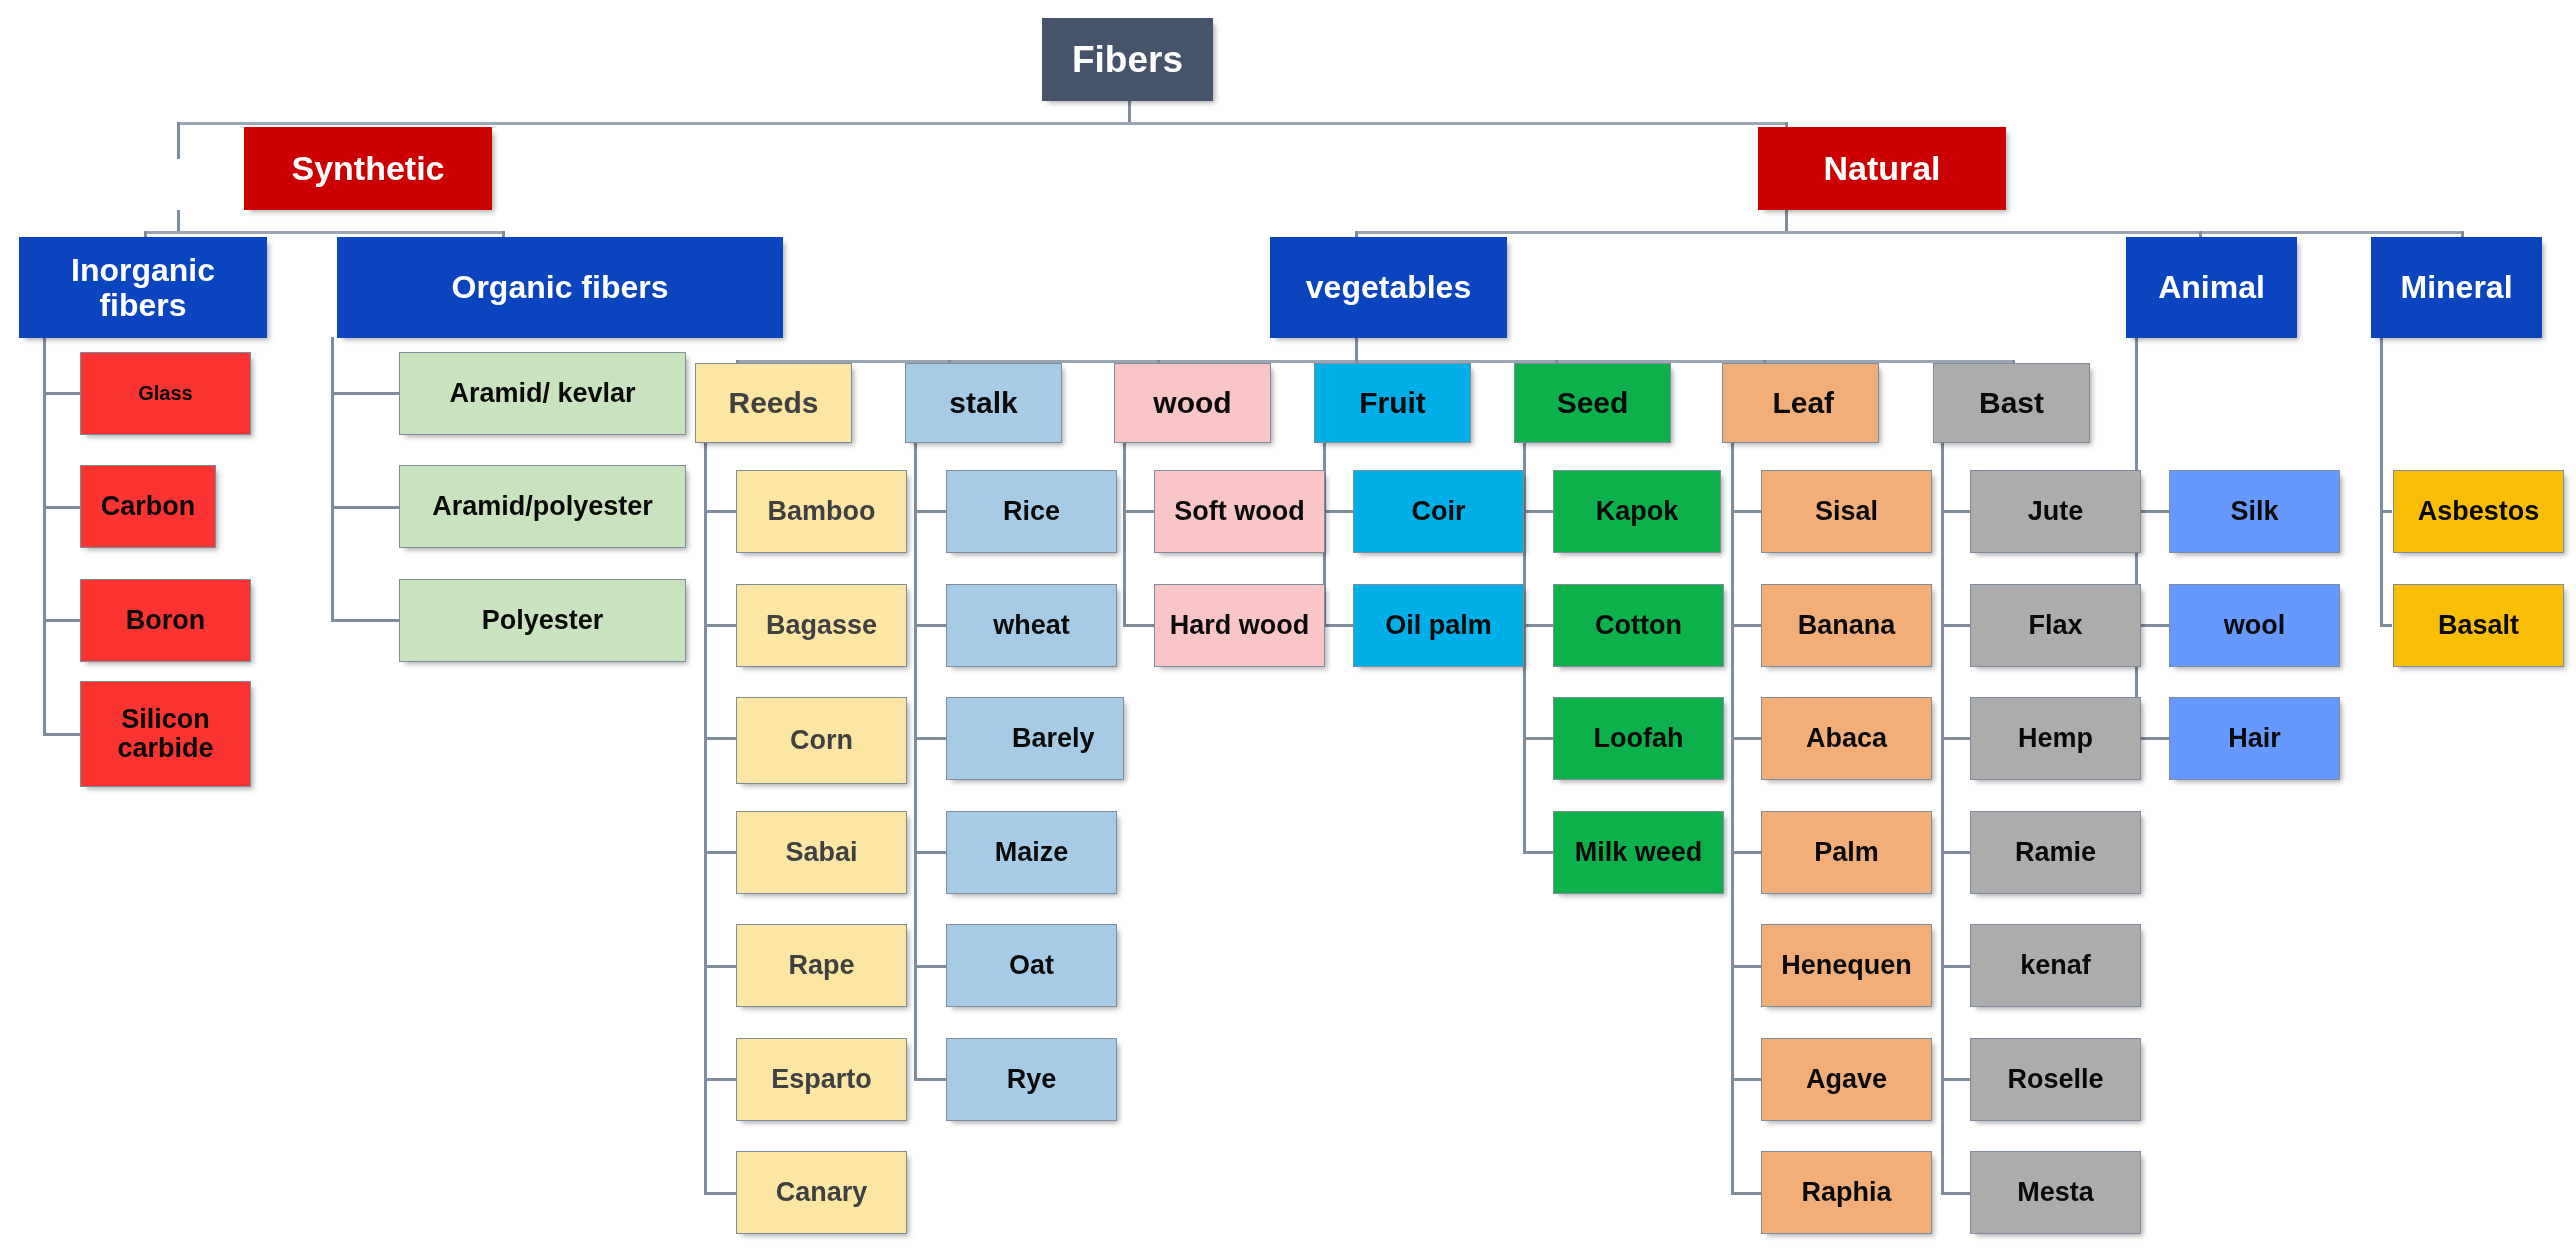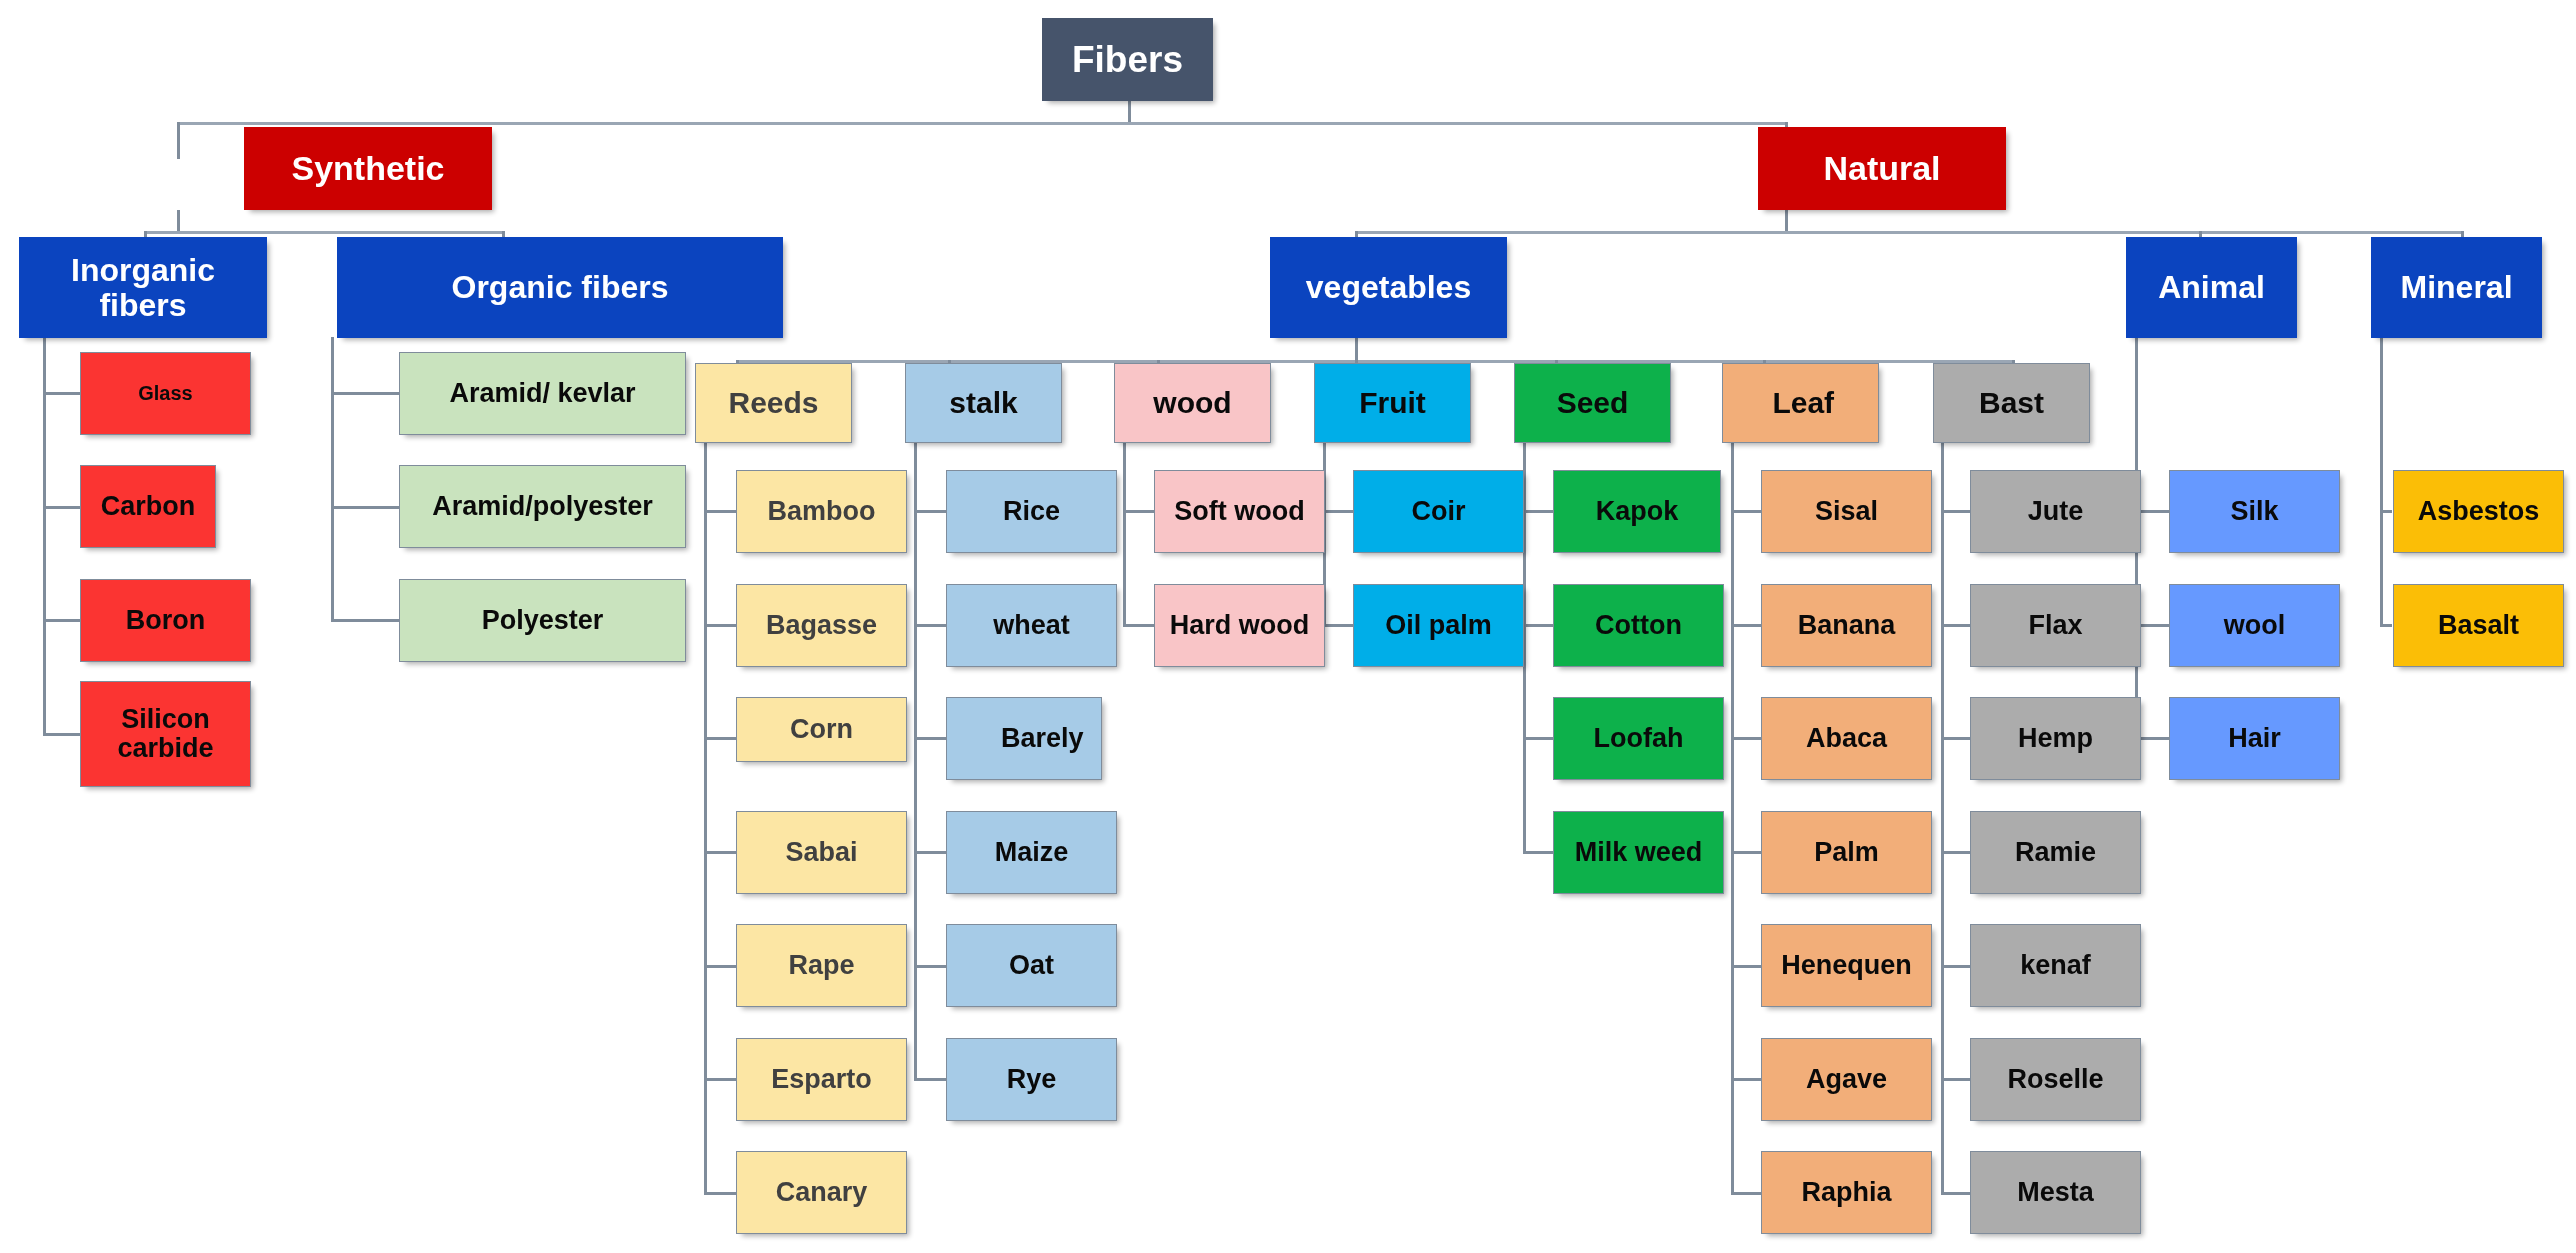--- a/index.html
+++ b/index.html
@@ -189,28 +189,28 @@
   <div id="leaf-layer">
       <div class="node leaf c-red" style="left: 80px; top: 352px; width: 171px; height: 83px; font-size: 20px;">Glass</div>
       <div class="node leaf c-red" style="left: 80px; top: 465px; width: 136px; height: 83px; font-size: 27px;">Carbon</div>
       <div class="node leaf c-red" style="left: 80px; top: 579px; width: 171px; height: 83px; font-size: 27px;">Boron</div>
       <div class="node leaf c-red" style="left: 80px; top: 681px; width: 171px; height: 106px; font-size: 27px;">Silicon carbide</div>
       <div class="node leaf c-green" style="left: 399px; top: 352px; width: 287px; height: 83px; font-size: 27px;">Aramid/ kevlar</div>
       <div class="node leaf c-green" style="left: 399px; top: 465px; width: 287px; height: 83px; font-size: 27px;">Aramid/polyester</div>
       <div class="node leaf c-green" style="left: 399px; top: 579px; width: 287px; height: 83px; font-size: 27px;">Polyester</div>
       <div class="node leaf c-yellow" style="left: 736px; top: 470px; width: 171px; height: 83px; font-size: 27px;">Bamboo</div>
       <div class="node leaf c-yellow" style="left: 736px; top: 584px; width: 171px; height: 83px; font-size: 27px;">Bagasse</div>
-      <div class="node leaf c-yellow" style="left: 736px; top: 697px; width: 171px; height: 65px; font-size: 27px;">Corn</div>
+      <div class="node leaf c-yellow" style="left: 736px; top: 697px; width: 171px; height: 87px; font-size: 27px;">Corn</div>
       <div class="node leaf c-yellow" style="left: 736px; top: 811px; width: 171px; height: 83px; font-size: 27px;">Sabai</div>
       <div class="node leaf c-yellow" style="left: 736px; top: 924px; width: 171px; height: 83px; font-size: 27px;">Rape</div>
       <div class="node leaf c-yellow" style="left: 736px; top: 1038px; width: 171px; height: 83px; font-size: 27px;">Esparto</div>
       <div class="node leaf c-yellow" style="left: 736px; top: 1151px; width: 171px; height: 83px; font-size: 27px;">Canary</div>
       <div class="node leaf c-ltblue" style="left: 946px; top: 470px; width: 171px; height: 83px; font-size: 27px;">Rice</div>
       <div class="node leaf c-ltblue" style="left: 946px; top: 584px; width: 171px; height: 83px; font-size: 27px;">wheat</div>
-      <div class="node leaf c-ltblue" style="left: 946px; top: 697px; width: 156px; height: 83px; font-size: 27px; padding-left: 40px;">Barely</div>
+      <div class="node leaf c-ltblue" style="left: 946px; top: 697px; width: 178px; height: 83px; font-size: 27px; padding-left: 40px;">Barely</div>
       <div class="node leaf c-ltblue" style="left: 946px; top: 811px; width: 171px; height: 83px; font-size: 27px;">Maize</div>
       <div class="node leaf c-ltblue" style="left: 946px; top: 924px; width: 171px; height: 83px; font-size: 27px;">Oat</div>
       <div class="node leaf c-ltblue" style="left: 946px; top: 1038px; width: 171px; height: 83px; font-size: 27px;">Rye</div>
       <div class="node leaf c-pink" style="left: 1154px; top: 470px; width: 171px; height: 83px; font-size: 27px;">Soft wood</div>
       <div class="node leaf c-pink" style="left: 1154px; top: 584px; width: 171px; height: 83px; font-size: 27px;">Hard wood</div>
       <div class="node leaf c-cyan" style="left: 1353px; top: 470px; width: 171px; height: 83px; font-size: 27px;">Coir</div>
       <div class="node leaf c-cyan" style="left: 1353px; top: 584px; width: 171px; height: 83px; font-size: 27px;">Oil palm</div>
       <div class="node leaf c-seagreen" style="left: 1553px; top: 470px; width: 168px; height: 83px; font-size: 27px;">Kapok</div>
       <div class="node leaf c-seagreen" style="left: 1553px; top: 584px; width: 171px; height: 83px; font-size: 27px;">Cotton</div>
       <div class="node leaf c-seagreen" style="left: 1553px; top: 697px; width: 171px; height: 83px; font-size: 27px;">Loofah</div>

